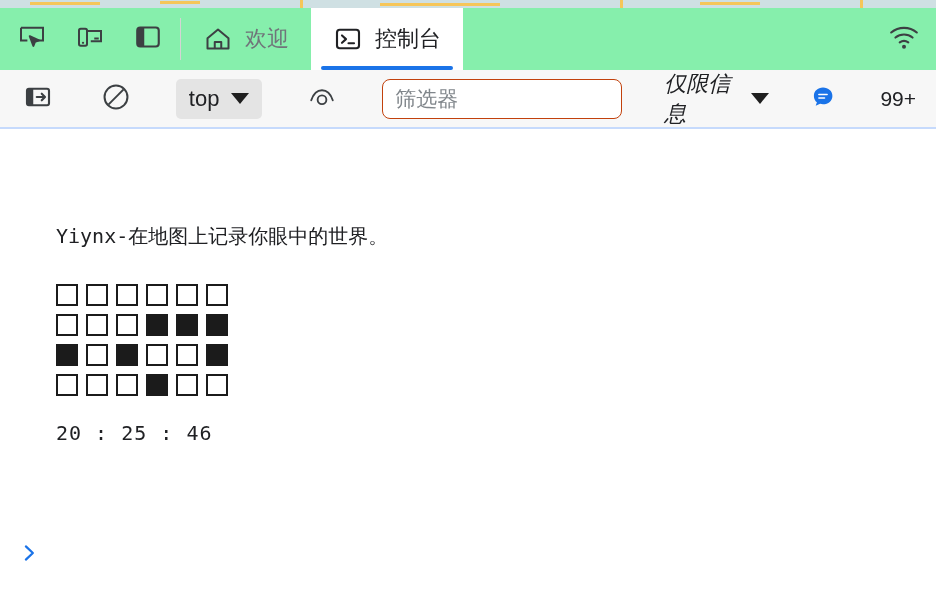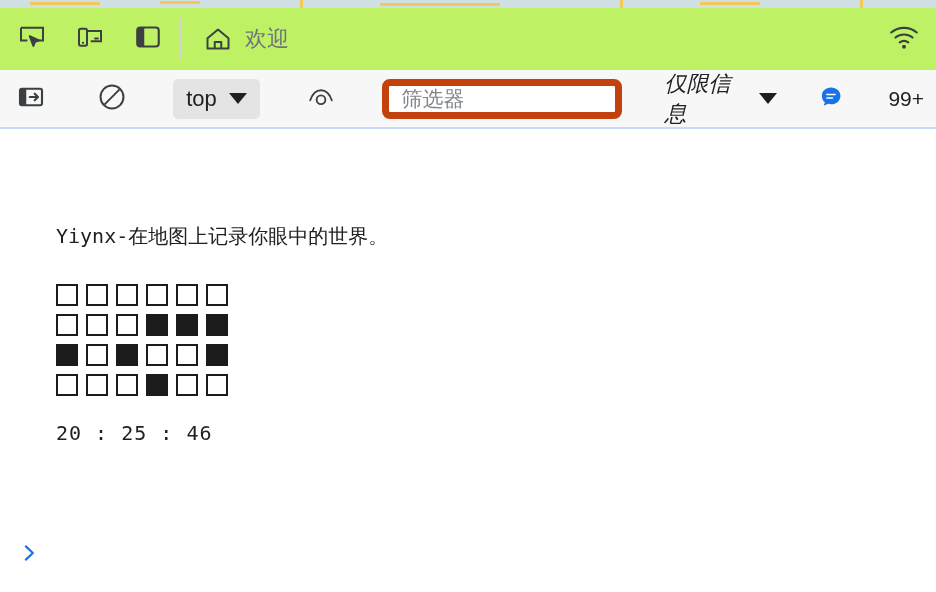--- a/index.html
+++ b/index.html
@@ -40,21 +40,21 @@
     height: 584px;
     background: #ffffff;
     display: flex;
     flex-direction: column;
   }
 
   
   .tabstrip {
     position: relative;
     height: 62px;
-    background: #bef264;
+    background: #86efac;
     display: flex;
     align-items: stretch;
     flex: 0 0 auto;
   }
   .tool-buttons {
     display: flex;
     align-items: center;
     padding: 0 14px;
     gap: 22px;
   }
@@ -115,21 +115,21 @@
   }
 
   
   .toolbar {
     position: relative;
     height: 57px;
     background: #f7f7f7;
     display: flex;
     align-items: center;
     gap: 8px;
-    padding: 0 12px;
+    padding: 0 20px;
     border-bottom: 2px solid #c6dafc;
     flex: 0 0 auto;
     justify-content: flex-end;
   }
   .tb-item {
     display: flex;
     align-items: center;
     justify-content: center;
     cursor: pointer;
     color: #3c4043;
@@ -148,21 +148,21 @@
   }
   .caret {
     width: 0; height: 0;
     border-left: 9px solid transparent;
     border-right: 9px solid transparent;
     border-top: 11px solid #1f1f1f;
   }
   .filter-input {
     width: 240px;
     height: 40px;
-    border: 7px solid #c2410c;
+    border: 1px solid #c2410c;
     border-radius: 8px;
     background: #ffffff;
     font-size: 21px;
     font-family: "Liberation Sans", sans-serif;
     color: #202124;
     padding: 0 12px;
     outline: none;
     box-sizing: border-box;
   }
   .filter-input::placeholder { color: #80868b; }
@@ -290,20 +290,30 @@
         <span class="tab-ico">
           <svg width="30" height="30" viewBox="0 0 24 24" fill="none" stroke="#3c4043" stroke-width="1.6" stroke-linejoin="round">
             <path d="M3.6 11.4L12 4.4l8.4 7v8.2H3.6z"></path>
             <path d="M9.4 19.6v-5.2h5.2v5.2"></path>
           </svg>
         </span>
         <span class="tab-label">欢迎</span>
       </div>
 
 
+      <div class="tab active">
+        <span class="tab-ico">
+          <svg width="30" height="30" viewBox="0 0 24 24" fill="none" stroke="#202124" stroke-width="1.7" stroke-linecap="round" stroke-linejoin="round">
+            <rect x="3.2" y="4.6" width="17.6" height="14.8" rx="2.2"></rect>
+            <path d="M7.2 9.2l3.2 2.9-3.2 2.9"></path>
+            <path d="M12.4 15.4h4.4"></path>
+          </svg>
+        </span>
+        <span class="tab-label">控制台</span>
+      </div>
 
 
     </div>
 
     <div class="tabstrip-right">
       <div class="icon-btn">
         <span>
           <svg width="36" height="32" viewBox="0 0 24 24" fill="none" stroke="#3c4043" stroke-width="1.6" stroke-linecap="round">
             <path d="M2.4 8.6a15 15 0 0119.2 0"></path>
             <path d="M5.6 12.4a10.2 10.2 0 0112.8 0"></path>

